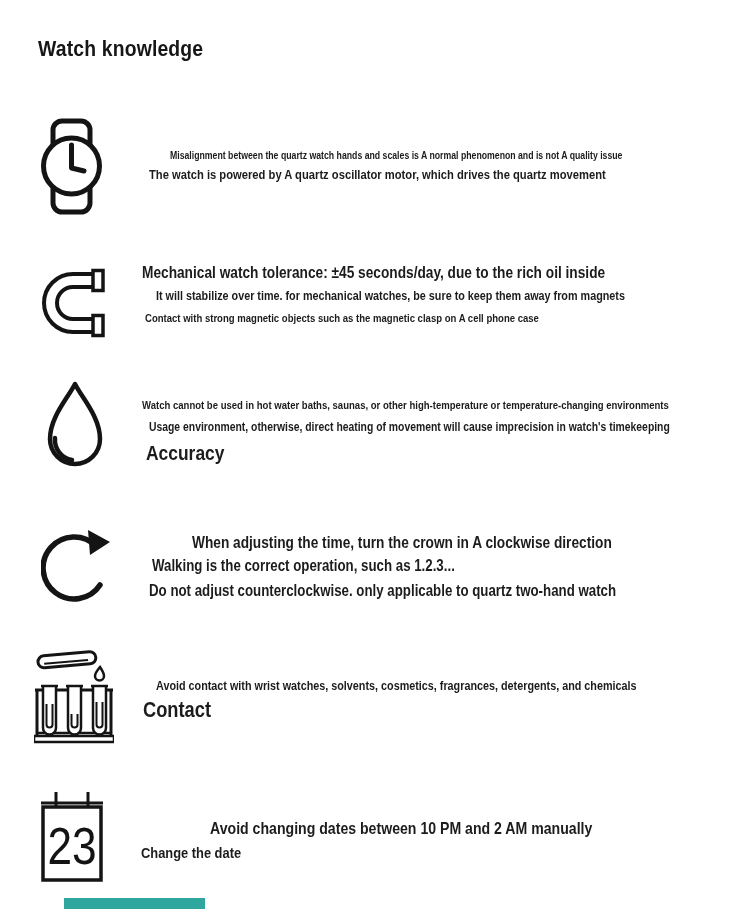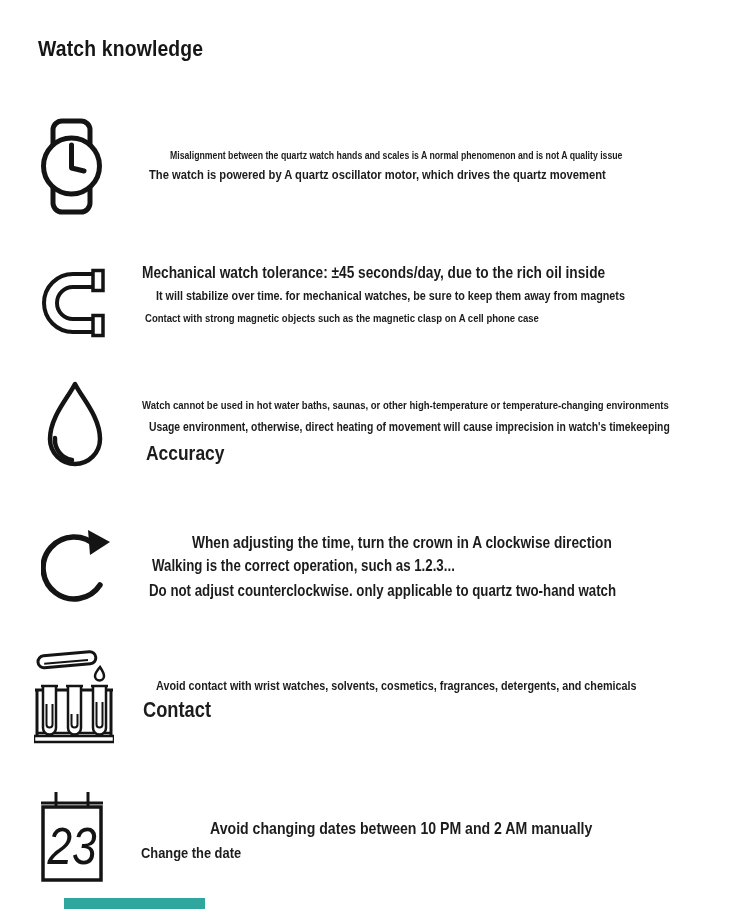--- a/index.html
+++ b/index.html
@@ -10,21 +10,21 @@
   .title {
     position:absolute; left:38px; top:36px; margin:0;
     font-size:22.5px; font-weight:700; color:#161616;
     white-space:nowrap; transform:scaleX(0.86); transform-origin:0 50%;
     letter-spacing:0.2px;
   }
   .line {
     position:absolute; white-space:nowrap; font-weight:700; color:#1c1c1c;
     line-height:1.15; transform:scaleX(0.83); transform-origin:0 50%;
   }
-  .icon { position:absolute; display:block;font-style:italic; }
+  .icon { position:absolute; display:block; }
   .icon svg { display:block; }
 
   
   .ic-watch { left:41px; top:118px; }
   .s1-l1 { left:170px; top:149px; font-size:10.5px; }
   .s1-l2 { left:149px; top:167px; font-size:13.5px; }
 
   
   .ic-magnet { left:39px; top:266px; }
   .s2-l1 { left:142px; top:263px; font-size:16.5px; }

